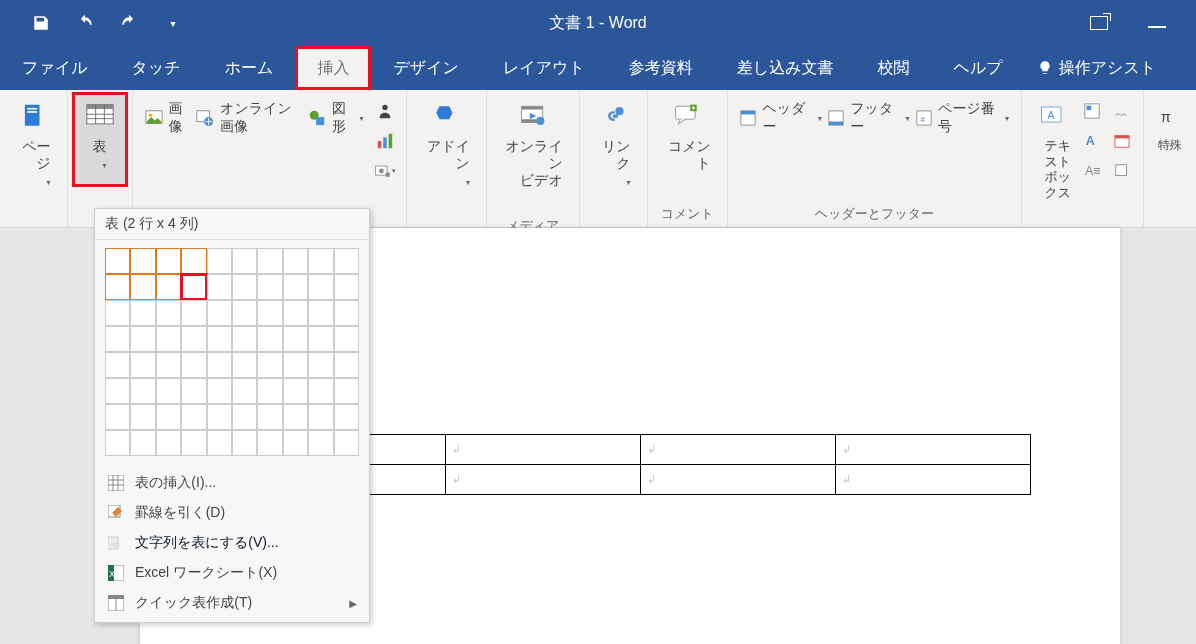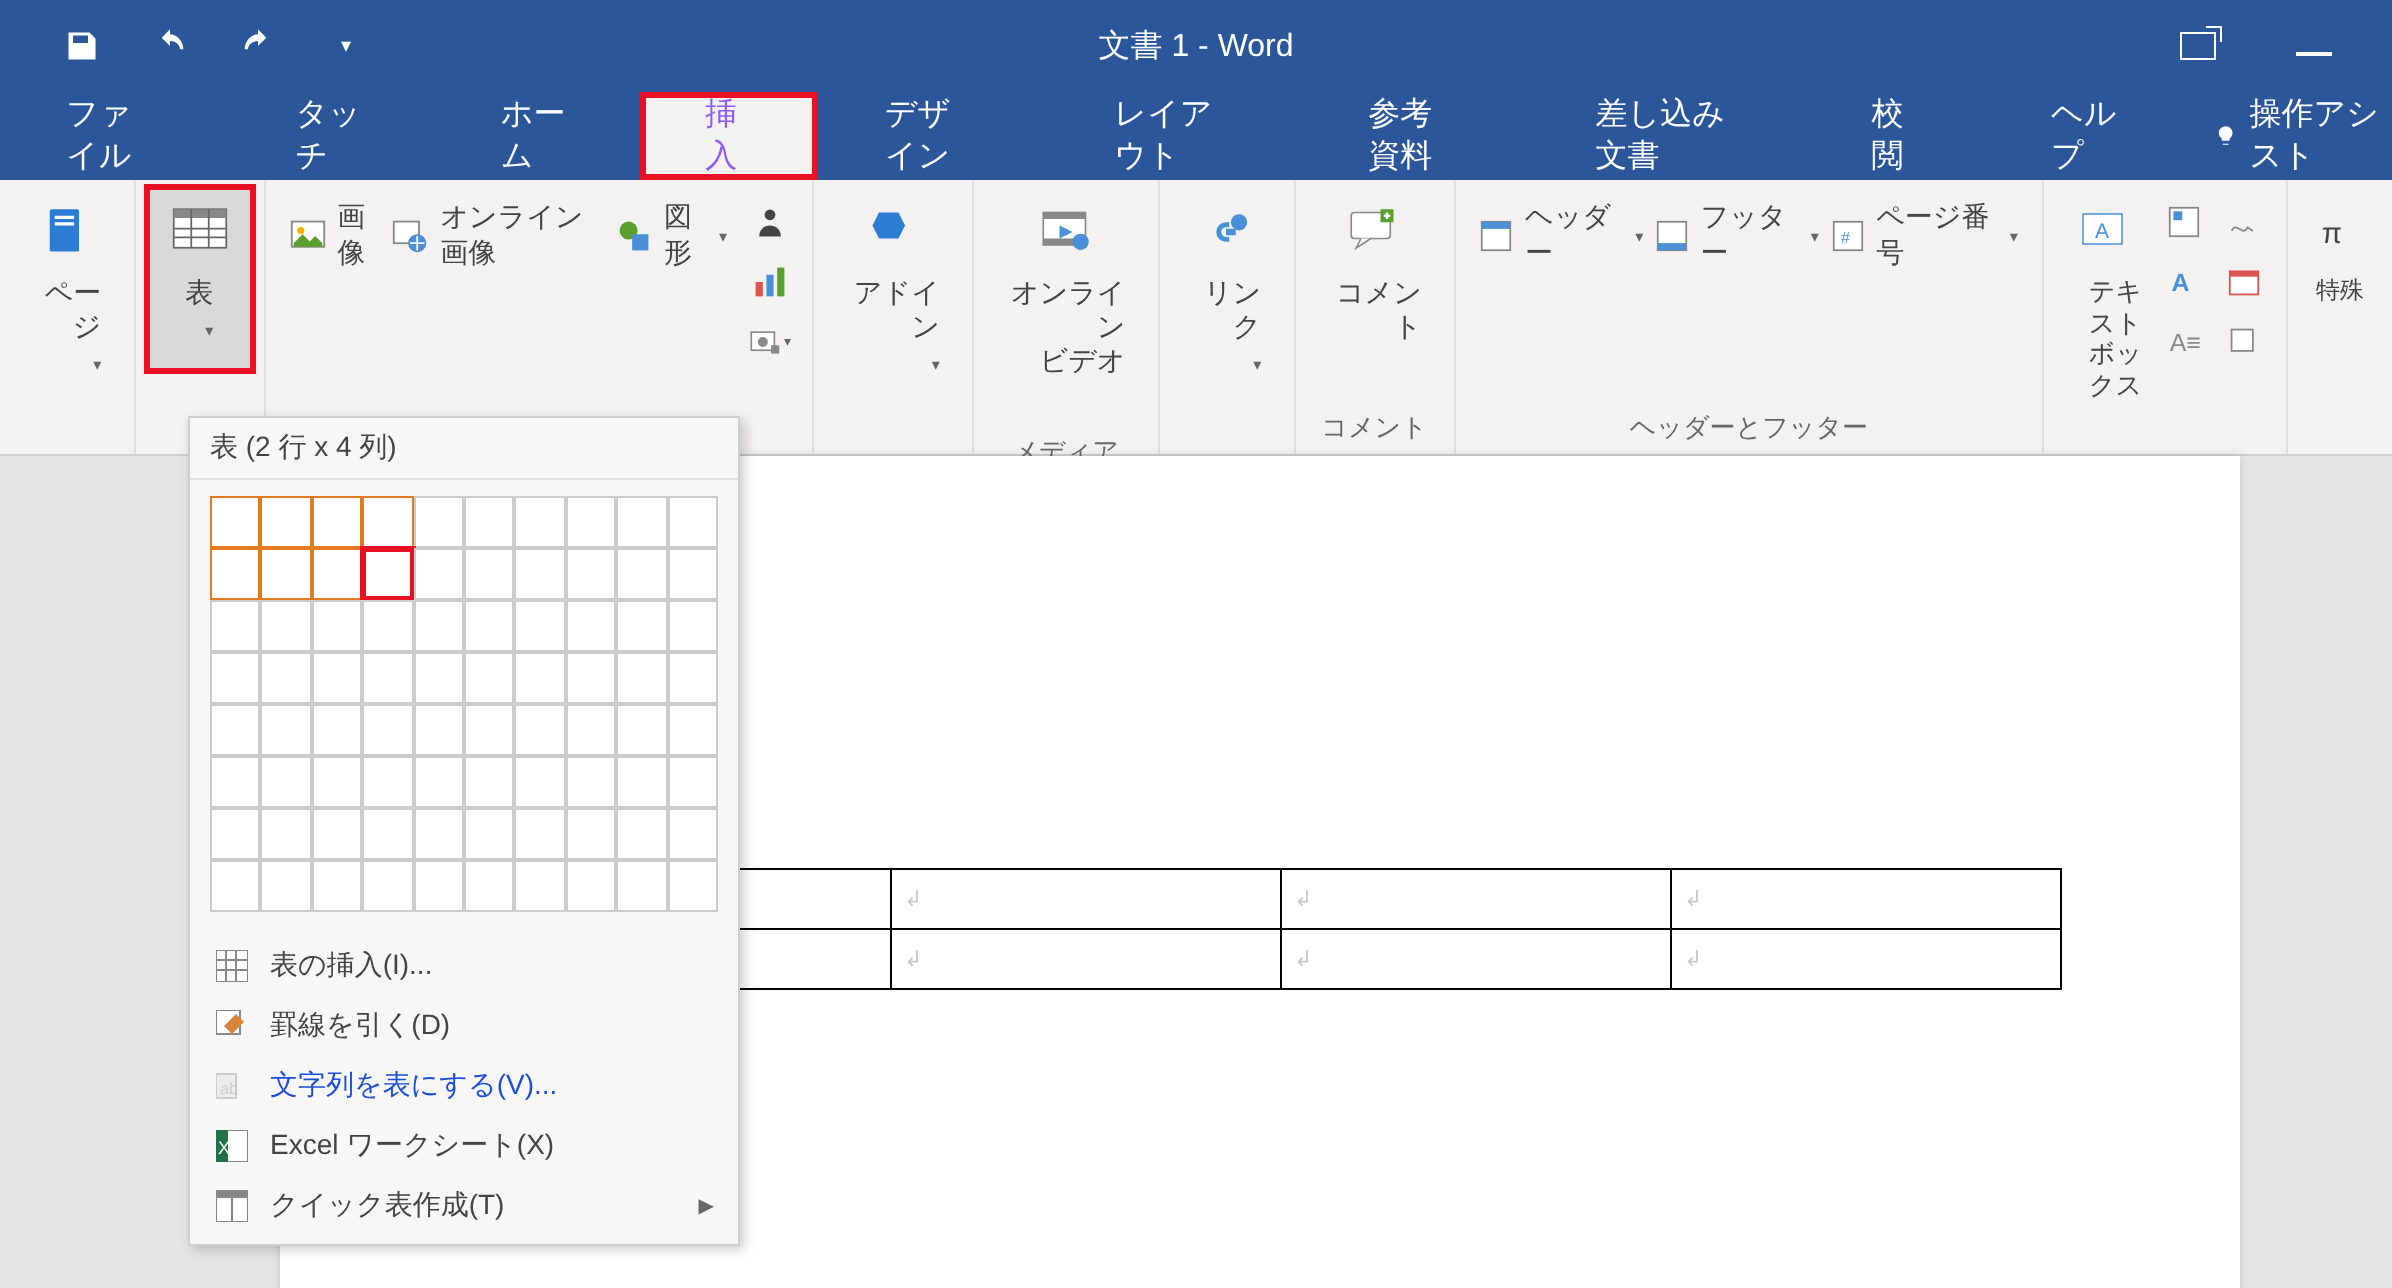--- a/index.html
+++ b/index.html
@@ -9,22 +9,22 @@
   .titlebar { height: 46px; background: #2b579a; display: flex; align-items: center; color: #fff; font-size: 14px; position: relative; }
   .qat { display: flex; align-items: center; gap: 22px; padding-left: 30px; }
   .qat-icon { width: 22px; height: 22px; display: flex; align-items: center; justify-content: center; }
   .qat-icon svg { fill: #fff; }
   .title-text { position: absolute; left: 50%; transform: translateX(-50%); font-size: 16px; }
   .title-right { margin-left: auto; display: flex; align-items: center; gap: 40px; padding-right: 30px; }
   .win-minus { width: 18px; height: 2px; background: #fff; margin-top: 8px; }
 
   
   .tabs { height: 44px; background: #2b579a; display: flex; align-items: stretch; color: #fff; font-size: 16px; }
-  .tab { padding: 0 33px; display: flex; align-items: center; cursor: pointer; }
-  .tab.active { background: #f3f2f1; color: #8b5cf6; }
+  .tab { padding: 0 22px; display: flex; align-items: center; cursor: pointer; }
+  .tab.active { background: #f3f2f1; color: #737373; }
   .tab.highlight { outline: 3px solid #e81123; outline-offset: -3px; }
   .tell-me { display: flex; align-items: center; padding-left: 12px; gap: 6px; }
   .bulb { width: 16px; height: 16px; }
 
   
   .ribbon { height: 138px; background: #f3f2f1; border-bottom: 1px solid #d2d0ce; display: flex; align-items: stretch; }
   .group { display: flex; flex-direction: column; align-items: center; padding: 4px 6px 2px 6px; border-right: 1px solid #e1dfdd; }
   .group-body { flex: 1; display: flex; align-items: flex-start; }
   .group-label { font-size: 13px; color: #666; padding: 2px 0; margin-top: 21px; }
   .bigbtn { display: flex; flex-direction: column; align-items: center; justify-content: flex-start; padding: 6px 10px; cursor: pointer; font-size: 14px; color: #444; height: 100%; }
@@ -41,21 +41,21 @@
   
   .table-dropdown { position: absolute; left: 94px; top: 208px; width: 276px; background: #f7f7f7; border: 1px solid #cfcfcf; box-shadow: 2px 2px 6px rgba(0,0,0,0.2); z-index: 10; }
   .td-title { padding: 6px 10px; font-size: 14px; color: #444; border-bottom: 1px solid #e1dfdd; }
   .td-grid { padding: 8px 10px; }
   .td-grid-row { display: flex; }
   .td-cell { width: 26px; height: 26px; border: 1px solid #ccc; background: #fff; margin: 0; }
   .td-cell.on { border: 1.5px solid #e07b1f; }
   .td-cell.cursor { outline: 3px solid #e81123; outline-offset: -2px; }
   .td-menu { padding: 4px 0; }
   .td-item { display: flex; align-items: center; gap: 10px; padding: 6px 12px; font-size: 14px; color: #444; cursor: pointer; }
-  .td-item.disabled { color: #1d4ed8; }
+  .td-item.disabled { color: #0f172a; }
   .td-item .mi { width: 18px; height: 18px; display: flex; align-items: center; justify-content: center; }
   .td-item .arrow { margin-left: auto; font-size: 10px; color: #666; }
 
   
   .doc-area { position: absolute; left: 0; top: 228px; right: 0; bottom: 0; background: #e6e6e6; }
   .page { position: absolute; left: 140px; top: 0; width: 980px; height: 500px; background: #fff; box-shadow: 0 0 4px rgba(0,0,0,0.15); }
   .doc-table { position: absolute; left: 110px; top: 206px; border-collapse: collapse; }
   .doc-table td { border: 1px solid #000; width: 195px; height: 30px; font-size: 11px; color: #888; padding-left: 6px; vertical-align: middle; }
   .cell-mark { color: #c9c9c9; }
 </style>

